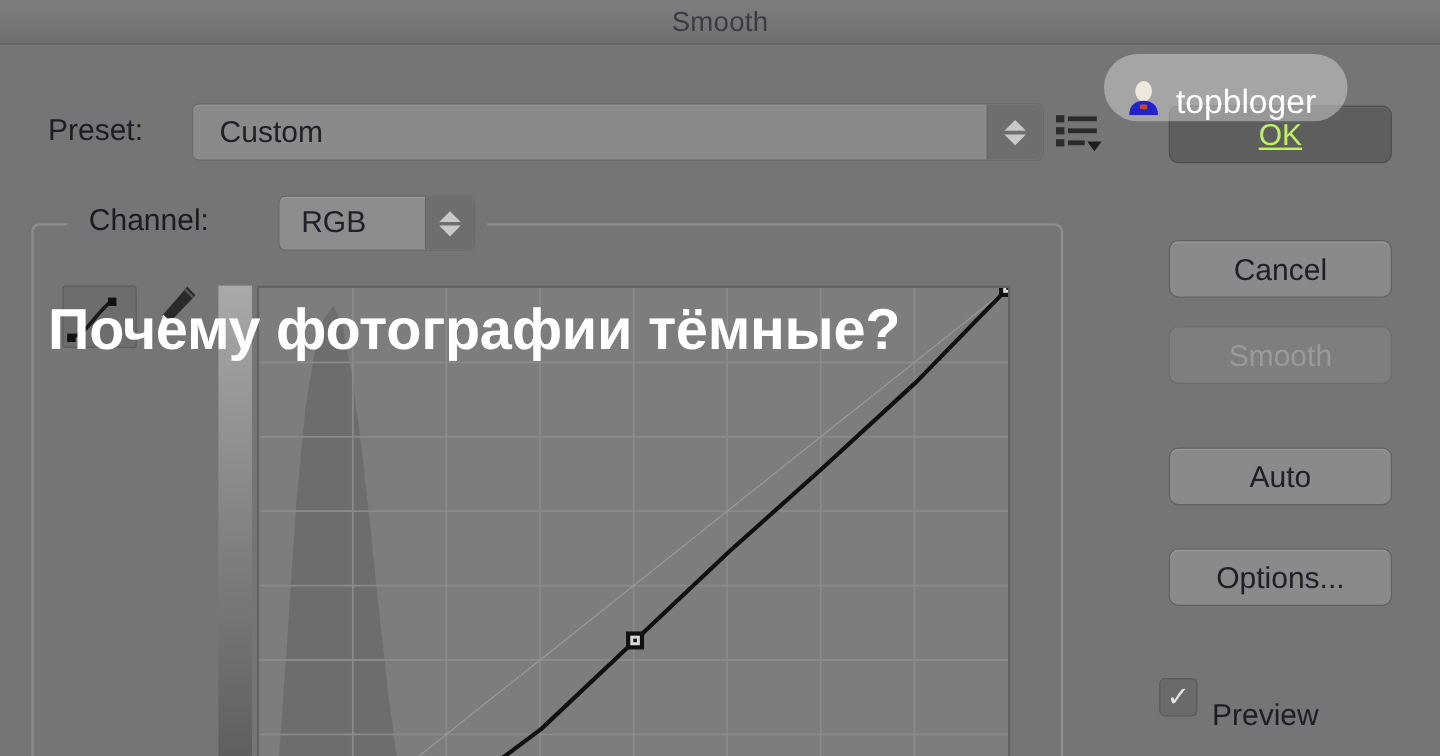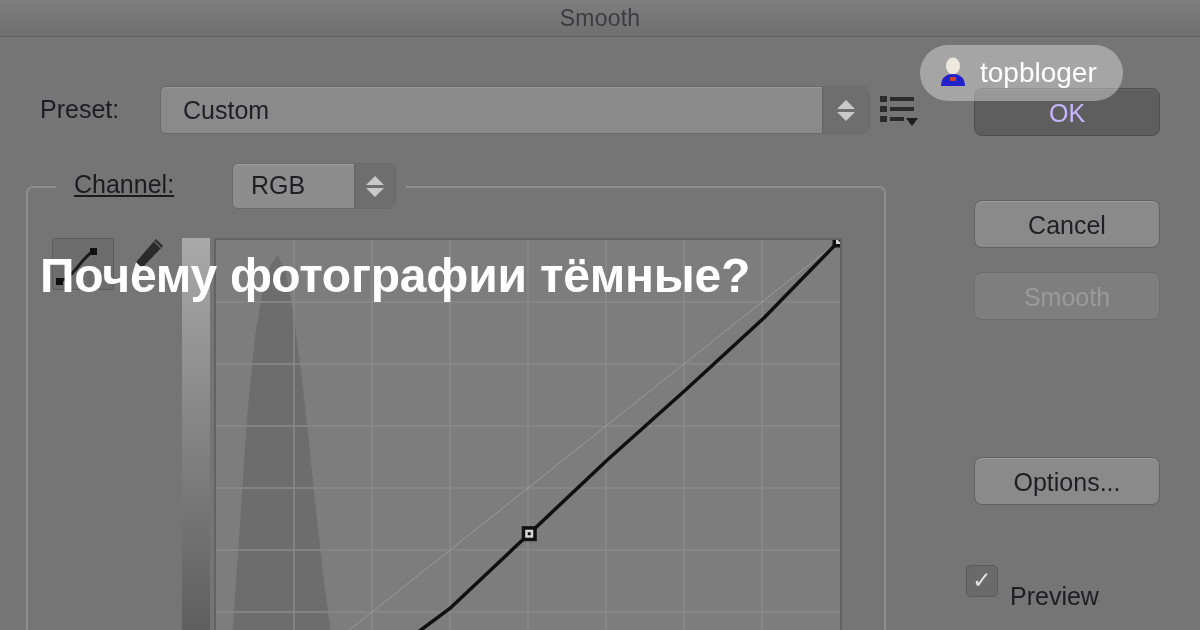--- a/index.html
+++ b/index.html
@@ -45,21 +45,21 @@
   }
   .chev{width:0;height:0;border-left:9px solid transparent;border-right:9px solid transparent;}
   .chev.up{border-bottom:9px solid #c9c9c9;}
   .chev.down{border-top:9px solid #c9c9c9;}
 
   .preset-menu-icon{
     position:absolute;left:878px;top:92px;width:42px;height:36px;
   }
 
   
-  .channel-label{position:absolute;left:74px;top:170px;font-size:25px;color:#1b1b20;text-decoration:underline;}
+  .channel-label{position:absolute;left:74px;top:170px;font-size:25px;color:#1b1b20;}
   .channel-select{
     position:absolute;left:232px;top:163px;width:164px;height:46px;
     background:#8d8d8d;border:1px solid #6a6a6a;border-radius:6px;
     box-shadow:inset 0 1px 0 rgba(255,255,255,.14);
     box-sizing:border-box;
   }
   .channel-select .val{position:absolute;left:18px;top:7px;font-size:25px;color:#1f1f26;}
   .channel-select .stepper{width:40px;height:44px;}
 
   
@@ -94,22 +94,22 @@
   .graph svg{position:absolute;left:0;top:0;}
 
   
   .btn{
     position:absolute;width:186px;height:48px;border-radius:8px;
     font-size:25px;text-align:center;line-height:48px;
     border:1px solid #616161;box-sizing:border-box;
   }
   .btn.normal{background:#8a8a8a;color:#1f1f26;
     box-shadow:inset 0 1px 0 rgba(255,255,255,.16);}
-  .btn.default{background:#5e5e5e;color:#c4b5fd;border-color:#4e4e4e;
-    box-shadow:inset 0 1px 0 rgba(255,255,255,.07);}
+  .btn.default{background:#5e5e5e;color:#bef264;border-color:#4e4e4e;
+    box-shadow:inset 0 1px 0 rgba(255,255,255,.07);text-decoration:underline;}
   .btn.disabled{background:#7e7e7e;color:#9a9a9a;border-color:#6d6d6d;}
 
   #btn-ok{left:974px;top:88px;}
   #btn-cancel{left:974px;top:172px;margin-top:28px;}
   #btn-smooth{left:974px;top:272px;}
   #btn-auto{left:974px;top:373px;}
   #btn-options{left:974px;top:457px;}
 
   .preview-row{position:absolute;left:966px;top:550px;display:flex;align-items:center;gap:12px;}
   .checkbox{
@@ -119,21 +119,21 @@
   .checkbox .tick{color:#e3e3e3;font-size:23px;line-height:1;}
   .preview-label{font-size:25px;color:#1d1d22;margin-top:32px;}
 
   
   .lj-brand{position:absolute;left:40px;top:44px;display:flex;align-items:center;gap:16px;}
   .lj-mark{width:62px;height:62px;position:relative;}
   .lj-word{font-size:40px;font-weight:700;color:#ffffff;letter-spacing:1.5px;}
 
   .user-badge{
     position:absolute;left:920px;top:45px;height:56px;
-    display:flex;align-items:center;gap:12px;
+    display:flex;align-items:flex-end;gap:12px;
     padding:0 26px 0 18px;border-radius:28px;
     background:rgba(225,225,225,.45);
   }
   .user-name{font-size:28px;color:#ffffff;}
 
   .headline{
     position:absolute;left:40px;top:248px;
     font-size:48px;font-weight:700;color:#ffffff;
     letter-spacing:-.2px;white-space:nowrap;
   }
@@ -226,20 +226,21 @@
           <rect x="617" y="-7" width="14" height="14" fill="#111" stroke="#111" stroke-width="1"></rect>
           <rect x="620" y="-4" width="8" height="8" fill="#d8d8d8"></rect>
           <rect x="622.5" y="-1.5" width="3" height="3" fill="#111"></rect>
         </svg>
     </div>
   </div>
 
   <div class="btn default" id="btn-ok">OK</div>
   <div class="btn normal" id="btn-cancel">Cancel</div>
   <div class="btn disabled" id="btn-smooth">Smooth</div>
+  <div class="btn normal" id="btn-auto">Auto</div>
   <div class="btn normal" id="btn-options">Options...</div>
 
   <div class="preview-row">
     <div class="checkbox">
       <span class="tick">✓</span>
     </div>
     <div class="preview-label">Preview</div>
   </div>
 
 

